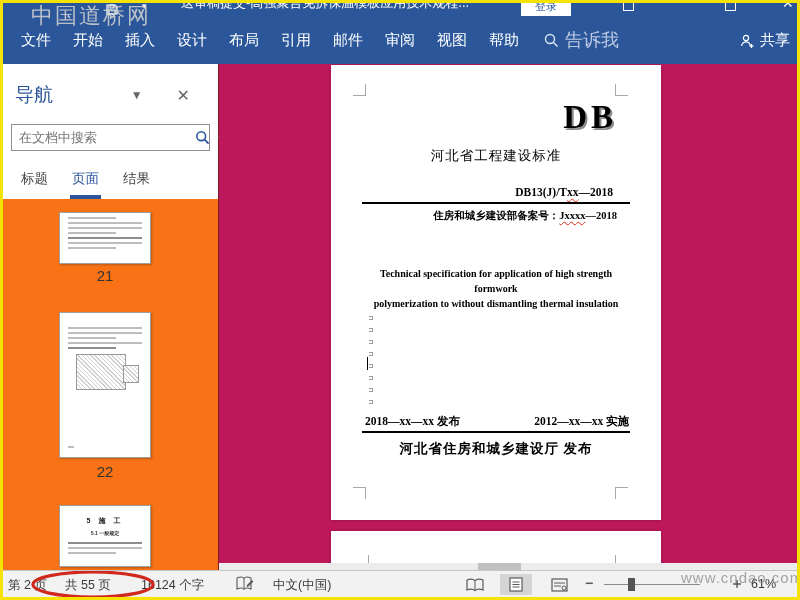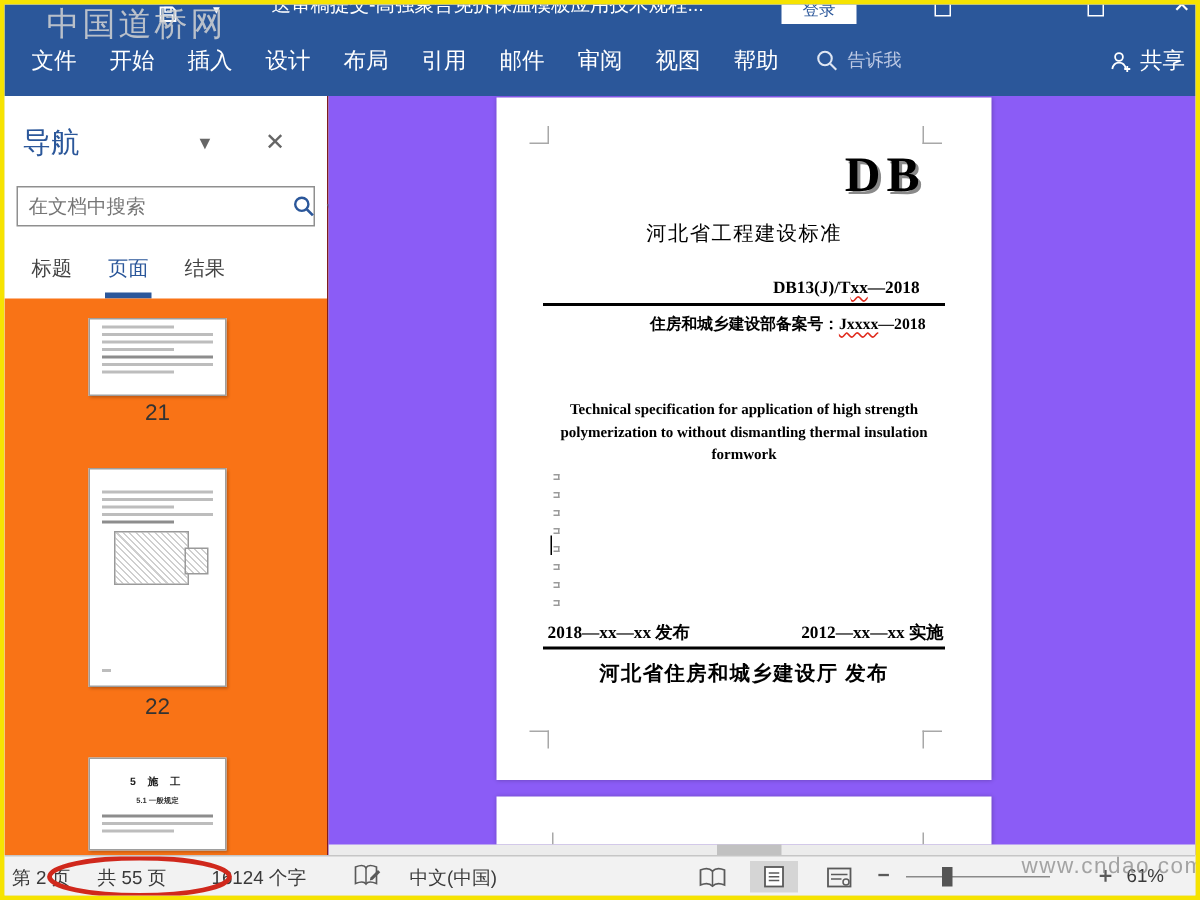--- a/index.html
+++ b/index.html
@@ -14,21 +14,21 @@
   .qat-save{position:absolute;left:103px;top:1px;}
   .qat-caret{position:absolute;left:139px;top:-2px;color:#fff;font-size:9px;}
   .doc-title{position:absolute;left:178px;top:-9px;height:22px;color:#fff;font-size:13px;white-space:nowrap;}
   .login-btn{position:absolute;left:518px;top:-6px;width:50px;height:19px;background:#fff;color:#2b579a;
     font-size:11px;display:flex;align-items:center;justify-content:center;border:none;}
   .win-box{position:absolute;top:-4px;width:11px;height:12px;border:1.5px solid #fff;background:transparent;}
   .win-close{position:absolute;left:779px;top:-8px;color:#fff;font-size:14px;}
   
   .ribbon{height:48px;background:#2b579a;display:flex;align-items:center;padding:0 7px;color:#fff;}
   .rtab{padding:0 11px;font-size:15px;white-space:nowrap;cursor:default;}
-  .tellme{display:flex;align-items:center;gap:6px;margin-left:14px;color:#bdc9e4;font-size:12px;}
+  .tellme{display:flex;align-items:center;gap:6px;margin-left:14px;color:#bdc9e4;font-size:18px;}
   .share{display:flex;align-items:center;gap:5px;margin-left:auto;font-size:15px;}
   
   .bodyrow{display:flex;height:506px;}
   .nav{width:216px;background:#fff;border-right:1px solid #7f1d1d;display:flex;flex-direction:column;}
   .nav-header{padding:16px 12px 0;height:46px;display:flex;align-items:center;}
   .nav-title{color:#2b579a;font-size:19px;}
   .nav-caret{margin-left:auto;color:#666;font-size:12px;padding-right:34px;}
   .nav-close{color:#666;font-size:16px;padding-right:16px;}
   .nav-search{margin:14px 8px 0;height:27px;border:1px solid #8f8f8f;background:#fff;display:flex;align-items:center;padding:0 7px;}
   .nav-search input{flex:1;border:none;outline:none;font-size:13px;color:#767676;font-family:inherit;background:transparent;}
@@ -45,21 +45,21 @@
   .tline{height:2px;background:#bdbdbd;margin:3px 8px 0;}
   .tline.dark{background:#8d8d8d;}
   .tline.short{margin-right:34px;}
   .hatchbox{margin:5px 0 0 16px;width:50px;height:36px;border:1px solid #9a9a9a;
     background:repeating-linear-gradient(45deg,#cfcfcf 0 1px,#fff 1px 3px);position:relative;}
   .hatchbox::after{content:"";position:absolute;right:-14px;top:10px;width:14px;height:16px;border:1px solid #9a9a9a;
     background:repeating-linear-gradient(45deg,#cfcfcf 0 1px,#fff 1px 3px);}
   .t23-h1{margin-top:10px;text-align:center;font-size:7px;font-weight:bold;color:#222;letter-spacing:3px;white-space:nowrap;}
   .t23-h2{margin-top:4px;text-align:center;font-size:5px;font-weight:bold;color:#333;white-space:nowrap;}
   
-  .docarea{flex:1;position:relative;background:#8b5cf6;overflow:hidden;}
+  .docarea{flex:1;position:relative;background:#be185d;overflow:hidden;}
   .page{position:absolute;left:112px;width:330px;background:#fff;box-shadow:0 0 3px rgba(0,0,0,.28);}
   .page1{top:1px;height:455px;font-family:"Liberation Serif","DejaVu Serif",serif;}
   .page2{top:467px;height:32px;}
   .crop{position:absolute;width:13px;height:12px;}
   .crop.tl{left:22px;top:19px;border-right:1px solid #a8a8a8;border-bottom:1px solid #a8a8a8;}
   .crop.tr{right:33px;top:19px;border-left:1px solid #a8a8a8;border-bottom:1px solid #a8a8a8;}
   .crop.bl{left:22px;top:422px;border-right:1px solid #a8a8a8;border-top:1px solid #a8a8a8;}
   .crop.br{right:33px;top:422px;border-left:1px solid #a8a8a8;border-top:1px solid #a8a8a8;}
   .ctick{position:absolute;bottom:0;width:1px;height:8px;background:#a8a8a8;}
   .db-logo{position:absolute;top:34px;right:44px;font-weight:bold;font-size:33px;letter-spacing:4px;color:#000;
@@ -216,22 +216,22 @@
         <div class="std-org">河北省工程建设标准</div>
         <div class="std-no">
           <span>DB13(J)/T</span><span class="wavy">xx</span><span>—2018</span>
         </div>
         <div class="hr hr1"></div>
         <div class="record">
           <span>住房和城乡建设部备案号：</span><span class="wavy">Jxxxx</span><span>—2018</span>
         </div>
         <div class="title-en">
           <div>Technical specification for application of high strength</div>
+          <div>formwork</div>
           <div>polymerization to without dismantling thermal insulation</div>
-          <div>formwork</div>
         </div>
         <div class="pmarks">
           <div class="pmark"></div>
             <div class="pmark"></div>
           <div class="pmark"></div>
             <div class="pmark"></div>
           <div class="pmark"></div>
             <div class="pmark"></div>
           <div class="pmark"></div>
             <div class="pmark"></div>

